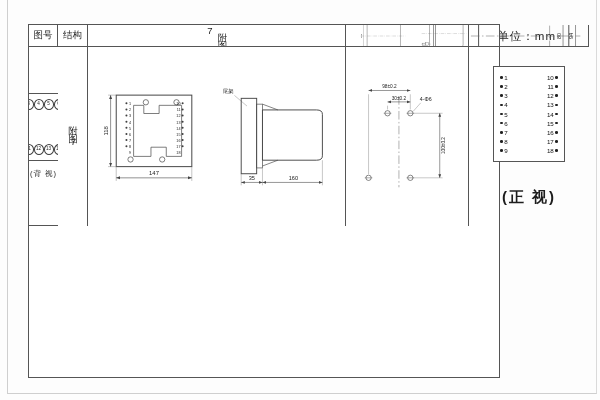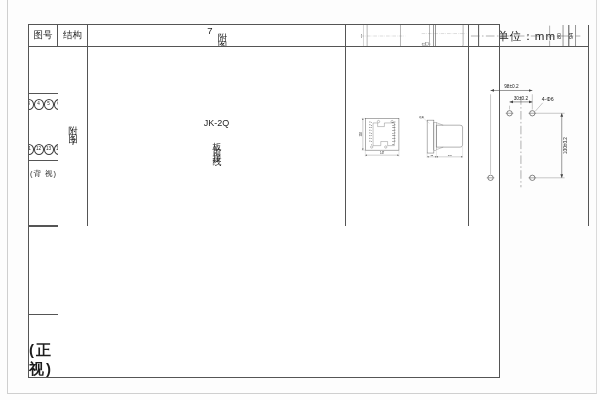--- a/index.html
+++ b/index.html
@@ -200,24 +200,20 @@
           <span class="tcircle">16</span>
         </div>
     </div>
     <div class="term-caption1">(背 视)</div>
   </div>
 
   <div class="cell b-r">
     <span class="fig-no vtext">附图7</span>
   </div>
 
-  <div class="cell structure-cell b-r">
-    <span class="model">JK-2Q</span>
-    <span class="wiring vtext">板前接线</span>
-  </div>
 
   <div class="cell outline-cell b-r">
 
     <svg width="104" height="96" viewBox="0 0 100 94">
       <rect class="s" x="14" y="6" width="74" height="70"></rect>
       <circle class="t" cx="43" cy="13" r="2.6"></circle>
       <circle class="t" cx="73" cy="13" r="2.6"></circle>
       <circle class="t" cx="28" cy="69" r="2.6"></circle>
       <circle class="t" cx="59" cy="69" r="2.6"></circle>
       <path class="t" d="M31,16 H41 V24 H56 V16 H78 V66 H63 V57 H48 V66 H31 Z"></path>

